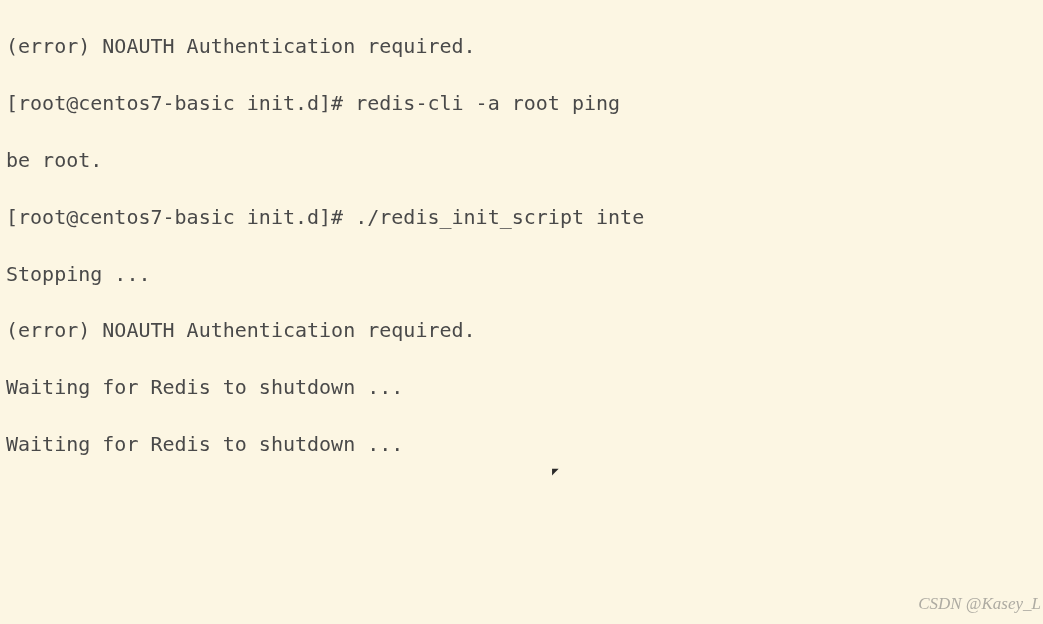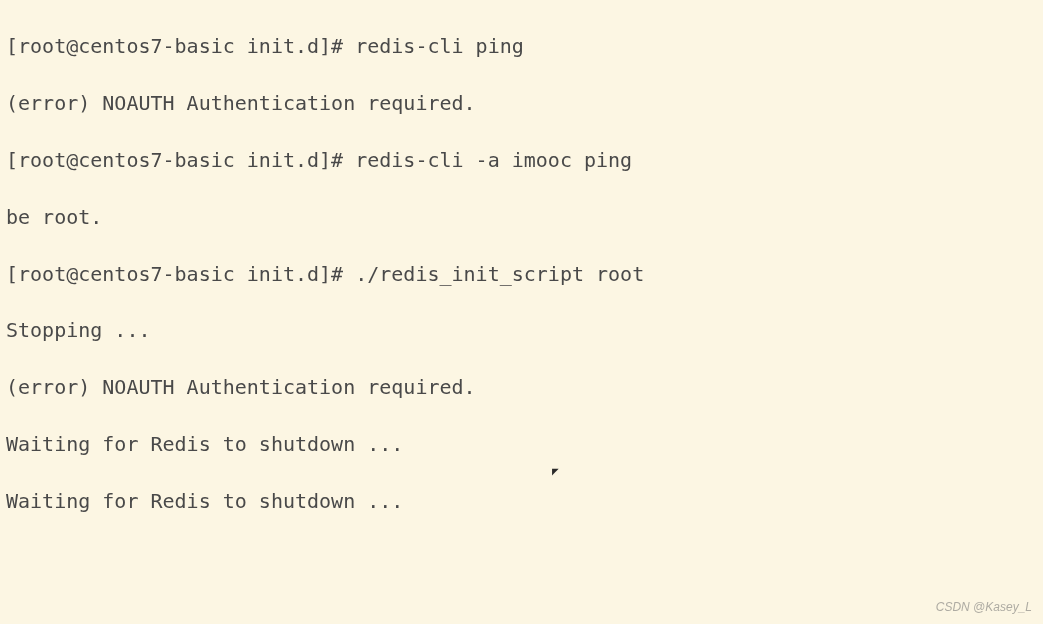--- a/index.html
+++ b/index.html
@@ -29,38 +29,37 @@
     .mouse-pointer {
       position: absolute;
       left: 552px;
       top: 464px;
       font-size: 11px;
       color: #2a2a2a;
       pointer-events: none;
     }
     .watermark {
       position: absolute;
-      right: 11px;
+      right: 2px;
       bottom: 8px;
       color: rgba(110,110,110,0.55);
-      font-family: Liberation Sans, sans-serif;
-      font-size: 12px;
+      font-family: Liberation Serif, serif;
+      font-size: 17px;
       font-style: italic;
       pointer-events: none;
     }
   </style>
 </head>
 <body>
 
 <div class="terminal">
-<span class="line"><span>[root@centos7-basic init.d]# </span><span>redis-cli ping</span></span>
 <span class="line">(error) NOAUTH Authentication required.</span>
-<span class="line"><span>[root@centos7-basic init.d]# </span><span>redis-cli -a imooc ping</span></span>
+<span class="line"><span>[root@centos7-basic init.d]# </span><span>redis-cli -a root ping</span></span>
 <span class="line">be root.</span>
-<span class="line"><span>[root@centos7-basic init.d]# </span><span>./redis_init_script root</span></span>
+<span class="line"><span>[root@centos7-basic init.d]# </span><span>./redis_init_script inte</span></span>
 <span class="line">Stopping ...</span>
 <span class="line">(error) NOAUTH Authentication required.</span>
 <span class="line">Waiting for Redis to shutdown ...</span>
 <span class="line">Waiting for Redis to shutdown ...</span>
 
 
 
 
 
 

